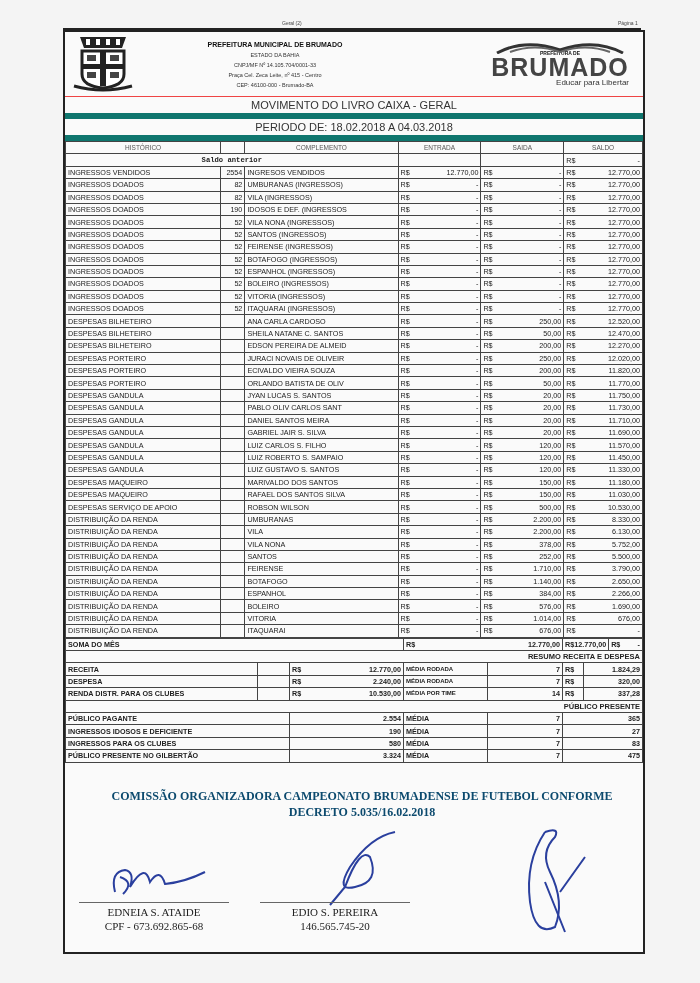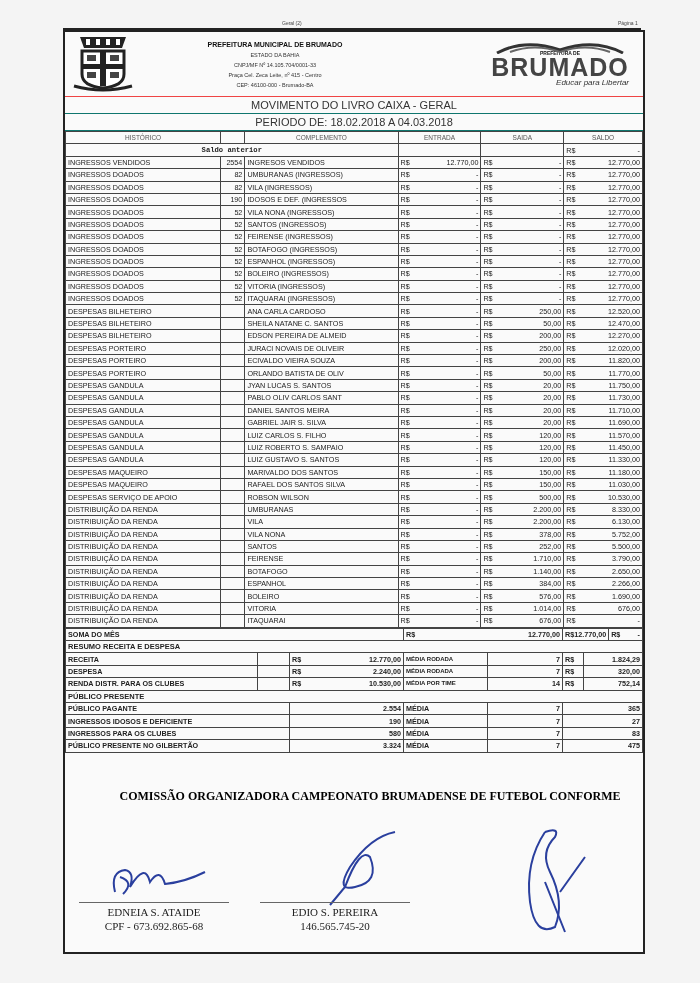--- a/index.html
+++ b/index.html
@@ -8,31 +8,31 @@
   .topnote{position:absolute;top:20px;font-size:5px;color:#444;}
   .page{position:absolute;left:63px;top:30px;width:578px;height:920px;border:2px solid #222;background:#fafafa;}
   .header{position:relative;height:64px;border-bottom:1px solid #ef4444;}
   .coat{position:absolute;left:3px;top:2px;width:70px;height:58px;}
   .hdr-text{position:absolute;left:95px;top:8px;width:230px;text-align:center;line-height:10px;}
   .hdr-text .t1{font-size:7px;font-weight:bold;}
   .hdr-text .t2{font-size:5.5px;color:#333;}
   .brand{position:absolute;right:8px;top:4px;width:150px;height:56px;text-align:center;}
   .brand .small{font-size:5px;font-weight:bold;margin-top:14px;}
   .brand .big{font-size:25px;font-weight:900;letter-spacing:1px;color:#444;line-height:22px;}
-  .brand .tag{font-size:8px;font-style:italic;color:#333;text-align:right;padding-right:6px;}
-  .title-row{height:16px;border-bottom:1px solid #0f766e;text-align:center;font-size:11px;line-height:16px;color:#333;}
+  .brand .tag{font-size:8px;color:#333;text-align:right;padding-right:6px;}
+  .title-row{height:16px;border-bottom:6px solid #0f766e;text-align:center;font-size:11px;line-height:16px;color:#333;}
   table{border-collapse:collapse;width:100%;table-layout:fixed;}
   td{border:1px solid #444;font-size:7.2px;height:11.4px;padding:0 2px;white-space:nowrap;overflow:hidden;line-height:11px;color:#222;}
   .colhead td{font-size:6.5px;text-align:center;color:#555;}
   .num{text-align:right;margin-left:44px;}
   .cur{display:flex;justify-content:space-between;}
   .bold{font-weight:bold;}
   .center{text-align:center;font-family:Liberation Mono, monospace;}
-  .sectitle td{text-align:left;font-weight:bold;font-size:7.5px;}
-  .commission{position:absolute;left:16px;width:100%;top:756px;text-align:center;font-family:"Liberation Serif",serif;font-size:12px;font-weight:bold;line-height:16px;color:#000000;}
+  .sectitle td{text-align:right;font-weight:bold;font-size:7.5px;}
+  .commission{position:absolute;left:8px;width:100%;top:756px;text-align:center;font-family:"Liberation Serif",serif;font-size:12px;font-weight:bold;line-height:16px;color:#0c4a6e;}
   .sigs{position:absolute;left:0;top:870px;width:100%;height:34px;}
   .sig{position:absolute;top:0;text-align:center;font-family:"Liberation Serif",serif;font-size:11px;line-height:14px;color:#222;}
   .sig .line{border-top:1px solid #666;margin-bottom:2px;}
   .scribble{position:absolute;}
 </style>
 </head>
 <body>
 
 <div class="topline"></div>
 <div class="topnote" style="left:282px">Geral (2)</div>
@@ -1049,21 +1049,21 @@
           <td></td>
           <td class="bold">
             <div class="cur">
               <span>R$</span>
               <span>10.530,00</span>
             </div>
           </td>
           <td class="bold" style="font-size:6px">MÉDIA POR TIME</td>
           <td class="num bold">14</td>
           <td class="bold">R$</td>
-          <td class="num bold">752,14</td>
+          <td class="num bold">337,28</td>
         </tr>
         <tr class="sectitle">
           <td colspan="8">PÚBLICO PRESENTE</td>
         </tr>
         <tr>
           <td colspan="3" class="bold">PÚBLICO PAGANTE</td>
           <td class="num bold">2.554</td>
           <td class="bold">MÉDIA</td>
           <td class="num bold">7</td>
           <td colspan="2" class="num bold">365</td>
@@ -1087,20 +1087,21 @@
           <td class="num bold">3.324</td>
           <td class="bold">MÉDIA</td>
           <td class="num bold">7</td>
           <td colspan="2" class="num bold">475</td>
         </tr>
       </tbody>
   </table>
 
   <div class="commission">
     <div>COMISSÃO ORGANIZADORA CAMPEONATO BRUMADENSE DE FUTEBOL CONFORME</div>
+    <div>DECRETO 5.035/16.02.2018</div>
   </div>
 
   <svg class="scribble" style="left:40px;top:820px" width="110" height="50" viewBox="0 0 110 50">
     <path d="M10 40 Q5 20 20 18 Q30 20 25 35 Q40 10 45 30 Q55 15 60 32 Q80 30 100 20" fill="none" stroke="#2a3f9e" stroke-width="2"></path>
     <path d="M15 25 Q30 30 18 42" fill="none" stroke="#2a3f9e" stroke-width="2"></path>
   </svg>
   <svg class="scribble" style="left:235px;top:795px" width="110" height="80" viewBox="0 0 110 80">
     <path d="M95 5 Q70 10 50 40 Q35 65 55 60 Q80 55 70 30 Q60 20 45 60 L30 78" fill="none" stroke="#2a3f9e" stroke-width="2"></path>
   </svg>
   <svg class="scribble" style="left:440px;top:790px" width="90" height="120" viewBox="0 0 90 120">

